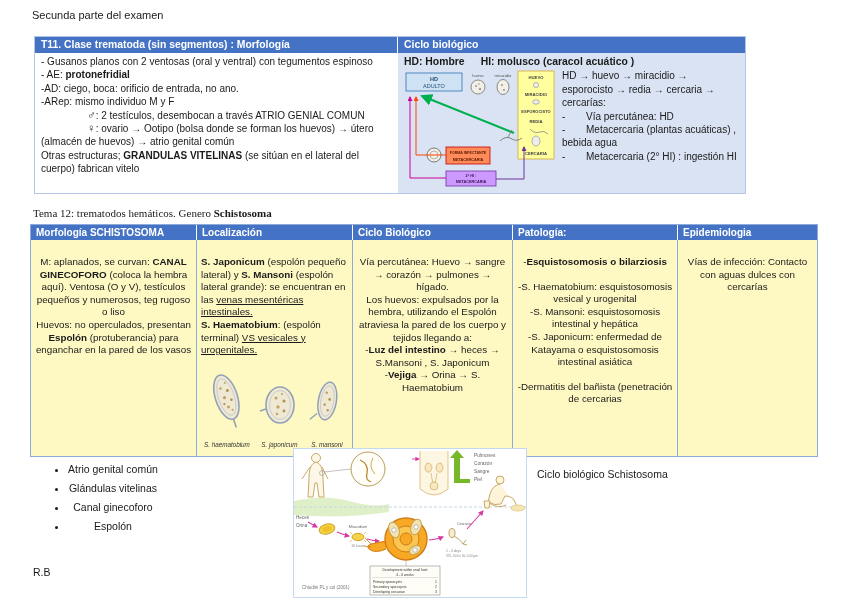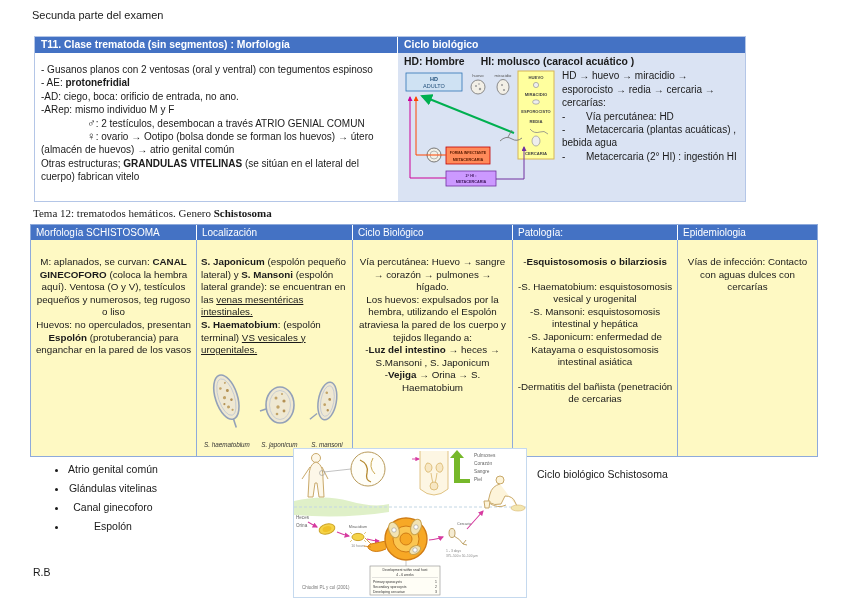--- a/index.html
+++ b/index.html
@@ -10,40 +10,40 @@
   .u{text-decoration:underline;}
   .toptitle{position:absolute;left:32px;top:9px;font-size:11px;}
 
   
   .t1{position:absolute;left:34px;top:36px;width:712px;display:grid;
       grid-template-columns:362px 348px;border:1px solid #b4c6e7;box-sizing:border-box;}
   .t1h{background:#4472c4;color:#fff;font-weight:bold;font-size:10.4px;
        padding:2px 6px;line-height:12px;}
   .t1h + .t1h{border-left:1.5px solid #fff;}
   .t1b{font-size:10px;line-height:13.4px;padding:2px 6px 4px;min-height:140px;box-sizing:border-box;}
-  .t1b.left{background:#fff;margin-top:8px;}
+  .t1b.left{background:#fff;}
   .t1b.right{background:#dae3f3;border-left:1.5px solid #fff;}
   .t1b p{margin:0;}
   .hang{text-indent:46px;}
   .gsym{font-size:11.5px;color:#333;}
   .hosts{font-weight:bold;font-size:10.4px;margin:0 0 1px 0;}
   .hosts span + span{margin-left:16px;}
   .cycrow{display:flex;gap:6px;align-items:flex-start;}
   .cyctext{font-size:10px;line-height:13.4px;width:176px;}
   .cyctext p{margin:0;}
   .dsh{display:inline-block;width:24px;}
 
   
   .tema{position:absolute;left:33px;top:207px;font-size:11px;font-family:Liberation Serif, serif;}
 
   
   .t2{position:absolute;left:30px;top:224px;width:788px;display:grid;
       grid-template-columns:165px 156px 160px 165px 140px;
       border:1px solid #8eaadb;box-sizing:border-box;}
-  .t2h{background:#4472c4;color:#fff;font-weight:normal;font-size:10px;
+  .t2h{background:#4472c4;color:#fff;font-weight:bold;font-size:10px;
        padding:2px 5px;line-height:11px;}
   .t2h + .t2h{border-left:1.5px solid #fff;}
   .t2c{background:#fef9c3;height:216px;box-sizing:border-box;font-size:9.8px;
        line-height:12.6px;padding:16px 4px;overflow:hidden;}
   .t2c + .t2c{border-left:1px solid #8eaadb;}
   .ctr{text-align:center;}
   .t2c p{margin:0;}
   .sp{height:12px;}
   .eggs{display:flex;justify-content:space-between;align-items:flex-end;margin-top:12px;padding:0 3px;}
   .eggs figure{margin:0;text-align:center;}

